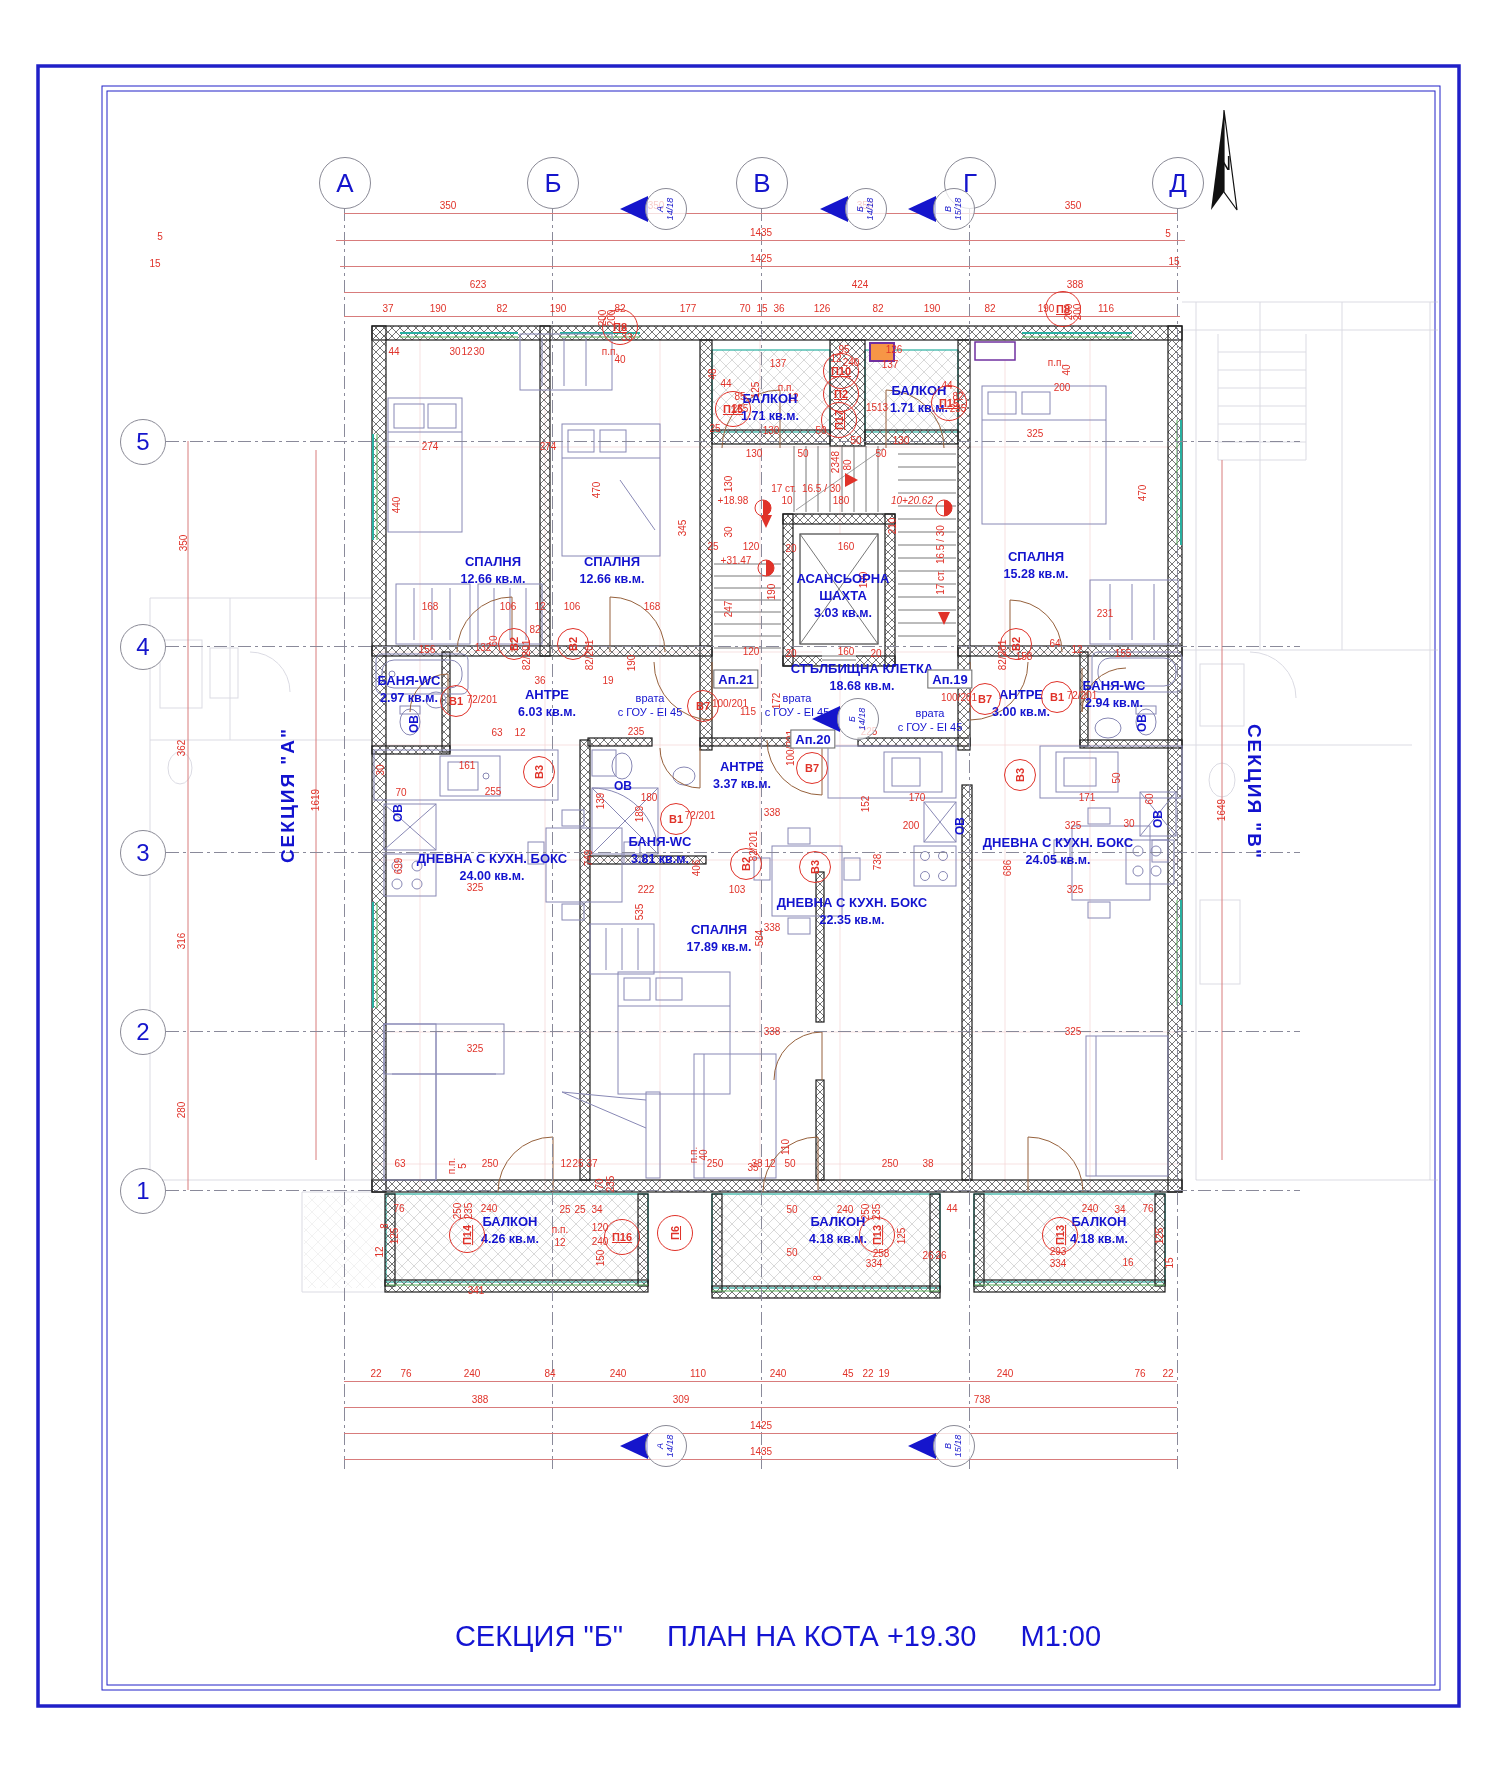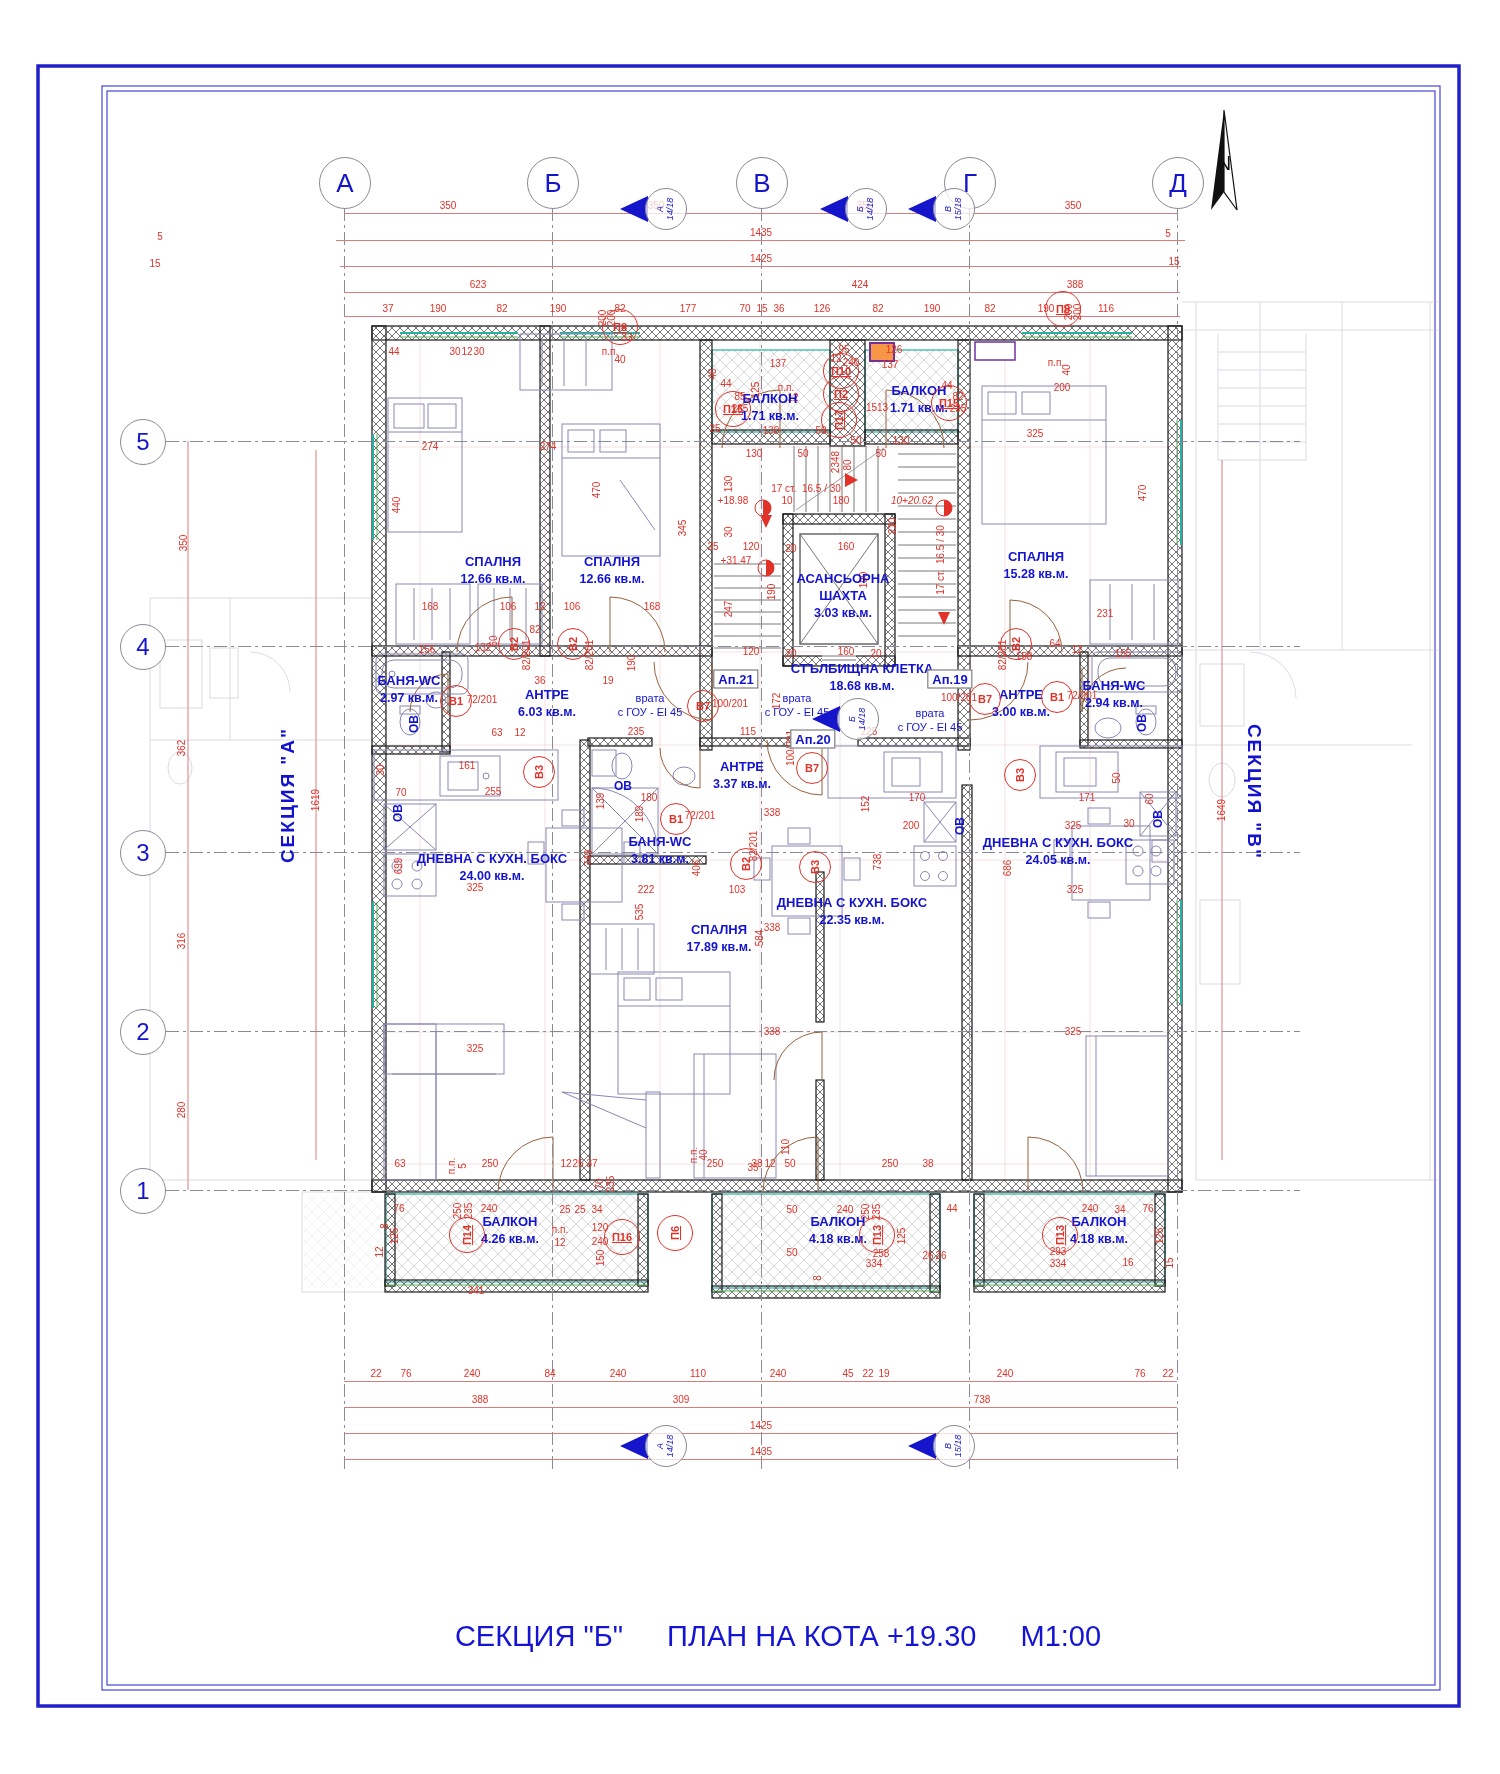--- a/index.html
+++ b/index.html
@@ -448,21 +448,21 @@
     <div class="dim" style="left: 483px; top: 648px;">132</div>
     <div class="dim" style="left: 540px; top: 681px;">36</div>
     <div class="dim" style="left: 608px; top: 681px;">19</div>
     <div class="dim r" style="left: 632px; top: 663px;">190</div>
     <div class="dim" style="left: 1105px; top: 614px;">231</div>
     <div class="dim" style="left: 1055px; top: 644px;">64</div>
     <div class="dim" style="left: 1123px; top: 654px;">155</div>
     <div class="dim" style="left: 1024px; top: 657px;">158</div>
     <div class="dim" style="left: 1077px; top: 650px;">12</div>
     <div class="dim" style="left: 636px; top: 732px;">235</div>
-    <div class="dim" style="left: 748px; top: 732px; text-align: center;">115</div>
+    <div class="dim" style="left: 748px; top: 712px; text-align: center;">115</div>
     <div class="dim r" style="left: 777px; top: 701px;">172</div>
     <div class="dim" style="left: 869px; top: 732px;">225</div>
     <div class="dim" style="left: 482px; top: 700px;">72/201</div>
     <div class="dim r" style="left: 527px; top: 655px;">82/201</div>
     <div class="dim r" style="left: 590px; top: 655px;">82/201</div>
     <div class="dim" style="left: 730px; top: 704px;">100/201</div>
     <div class="dim" style="left: 959px; top: 698px;">100/201</div>
     <div class="dim" style="left: 1082px; top: 696px;">72/201</div>
     <div class="dim r" style="left: 1003px; top: 655px;">82/201</div>
     <div class="dim r" style="left: 791px; top: 748px;">100/201</div>

